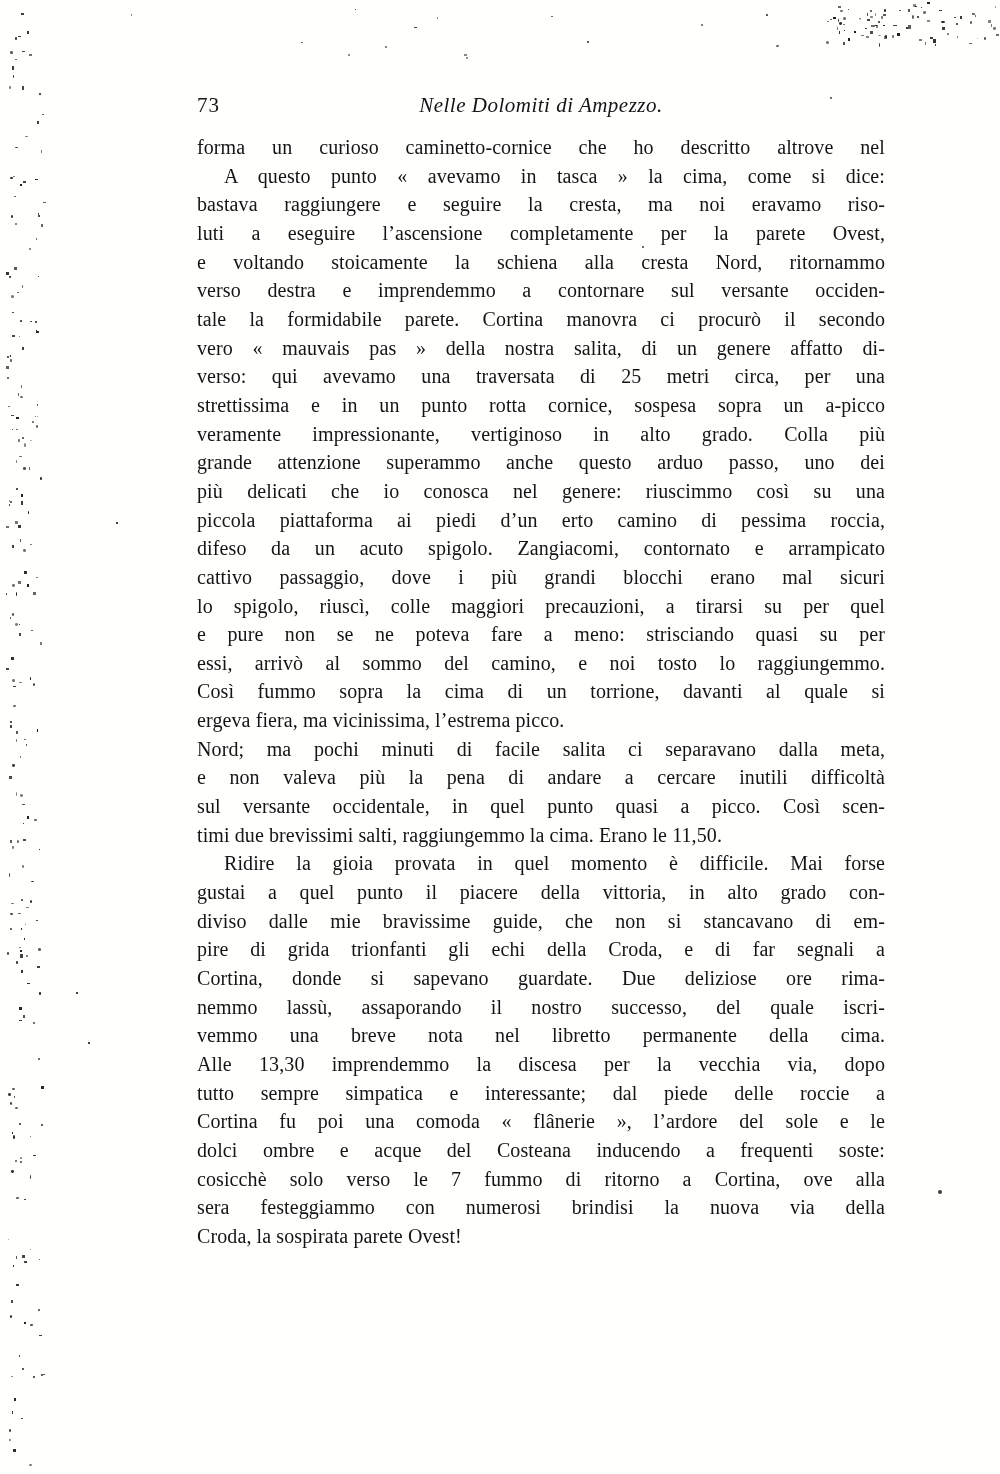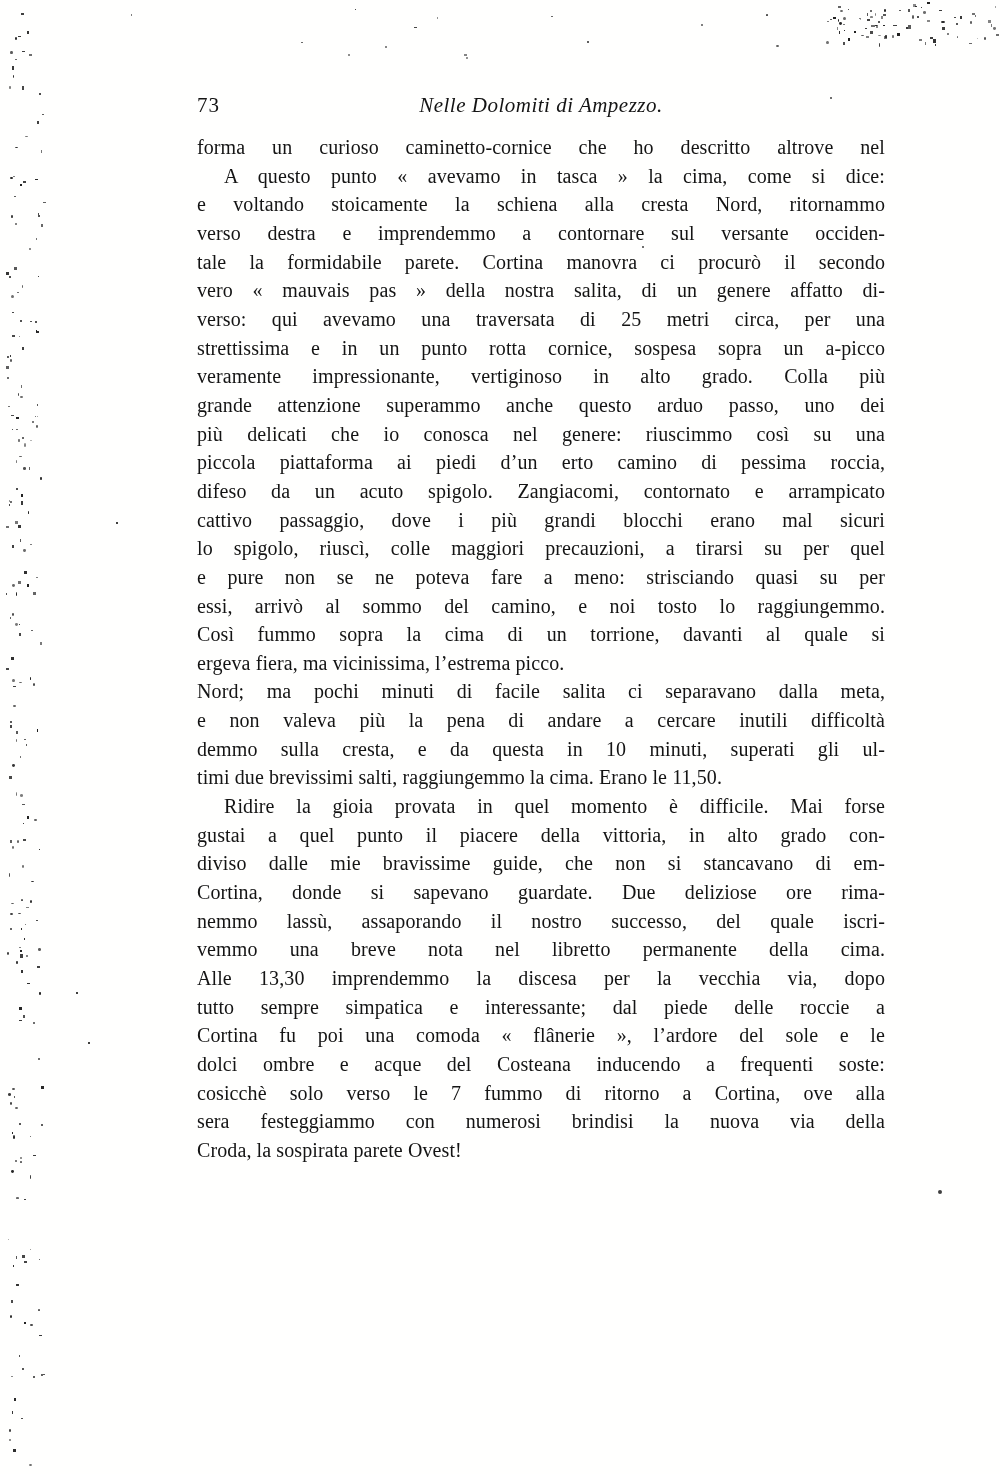--- a/index.html
+++ b/index.html
@@ -74,44 +74,47 @@
 <div class="page">
 
   <div class="page-header">
     <span class="page-number">73</span>
     <span class="running-title">Nelle Dolomiti di Ampezzo.</span>
   </div>
 
   <div class="body-text">
       <div class="line">forma un curioso caminetto-cornice che ho descritto altrove nel</div>
       <div class="line indent">A questo punto « avevamo in tasca » la cima, come si dice:</div>
+      <div class="line">bastava raggiungere e seguire la cresta, ma noi eravamo riso-</div>
+      <div class="line">luti a eseguire l’ascensione completamente per la parete Ovest,</div>
       <div class="line">e voltando stoicamente la schiena alla cresta Nord, ritornammo</div>
       <div class="line">verso destra e imprendemmo a contornare sul versante occiden-</div>
       <div class="line">tale la formidabile parete. Cortina manovra ci procurò il secondo</div>
       <div class="line">vero « mauvais pas » della nostra salita, di un genere affatto di-</div>
       <div class="line">verso: qui avevamo una traversata di 25 metri circa, per una</div>
       <div class="line">strettissima e in un punto rotta cornice, sospesa sopra un a-picco</div>
       <div class="line">veramente impressionante, vertiginoso in alto grado. Colla più</div>
       <div class="line">grande attenzione superammo anche questo arduo passo, uno dei</div>
       <div class="line">più delicati che io conosca nel genere: riuscimmo così su una</div>
       <div class="line">piccola piattaforma ai piedi d’un erto camino di pessima roccia,</div>
       <div class="line">difeso da un acuto spigolo. Zangiacomi, contornato e arrampicato</div>
       <div class="line">cattivo passaggio, dove i più grandi blocchi erano mal sicuri</div>
       <div class="line">lo spigolo, riuscì, colle maggiori precauzioni, a tirarsi su per quel</div>
       <div class="line">e pure non se ne poteva fare a meno: strisciando quasi su per</div>
       <div class="line">essi, arrivò al sommo del camino, e noi tosto lo raggiungemmo.</div>
       <div class="line">Così fummo sopra la cima di un torrione, davanti al quale si</div>
       <div class="line last">ergeva fiera, ma vicinissima, l’estrema picco.</div>
       <div class="line">Nord; ma pochi minuti di facile salita ci separavano dalla meta,</div>
       <div class="line">e non valeva più la pena di andare a cercare inutili difficoltà</div>
-      <div class="line">demmo sulla cresta, e da questa in 10 minuti, superati gli ul-</div>
+      <div class="line">sul versante occidentale, in quel punto quasi a picco. Così scen-</div>
       <div class="line last">timi due brevissimi salti, raggiungemmo la cima. Erano le 11,50.</div>
       <div class="line indent">Ridire la gioia provata in quel momento è difficile. Mai forse</div>
       <div class="line">gustai a quel punto il piacere della vittoria, in alto grado con-</div>
       <div class="line">diviso dalle mie bravissime guide, che non si stancavano di em-</div>
+      <div class="line">pire di grida trionfanti gli echi della Croda, e di far segnali a</div>
       <div class="line">Cortina, donde si sapevano guardate. Due deliziose ore rima-</div>
       <div class="line">nemmo lassù, assaporando il nostro successo, del quale iscri-</div>
       <div class="line">vemmo una breve nota nel libretto permanente della cima.</div>
       <div class="line">Alle 13,30 imprendemmo la discesa per la vecchia via, dopo</div>
       <div class="line">tutto sempre simpatica e interessante; dal piede delle roccie a</div>
       <div class="line">Cortina fu poi una comoda « flânerie », l’ardore del sole e le</div>
       <div class="line">dolci ombre e acque del Costeana inducendo a frequenti soste:</div>
       <div class="line">cosicchè solo verso le 7 fummo di ritorno a Cortina, ove alla</div>
       <div class="line">sera festeggiammo con numerosi brindisi la nuova via della</div>
       <div class="line last">Croda, la sospirata parete Ovest!</div>

